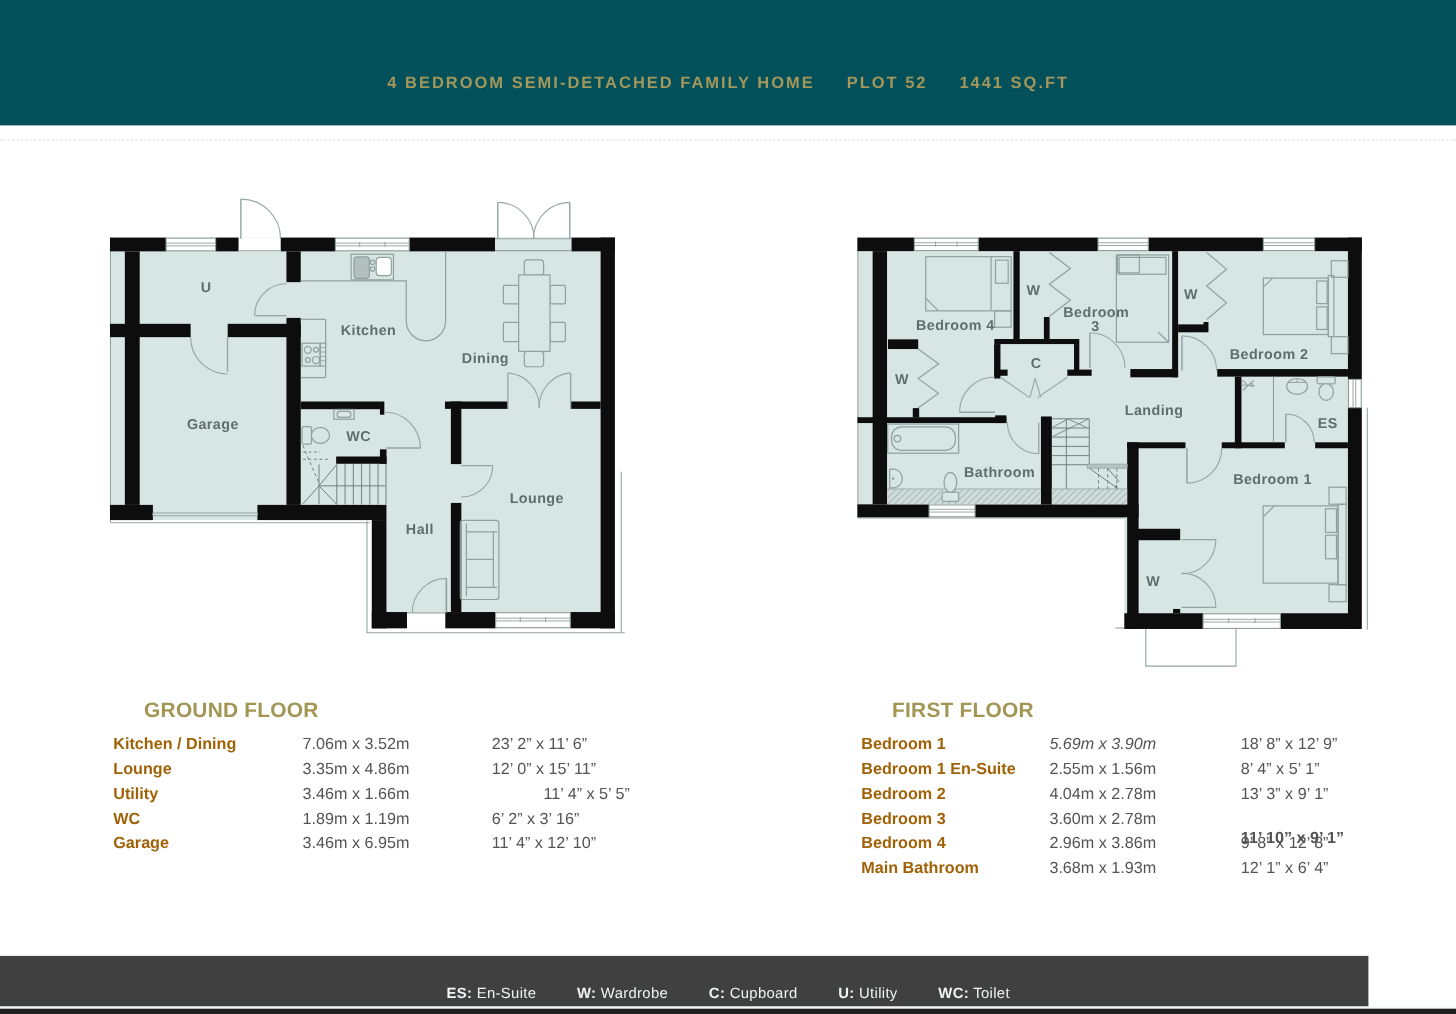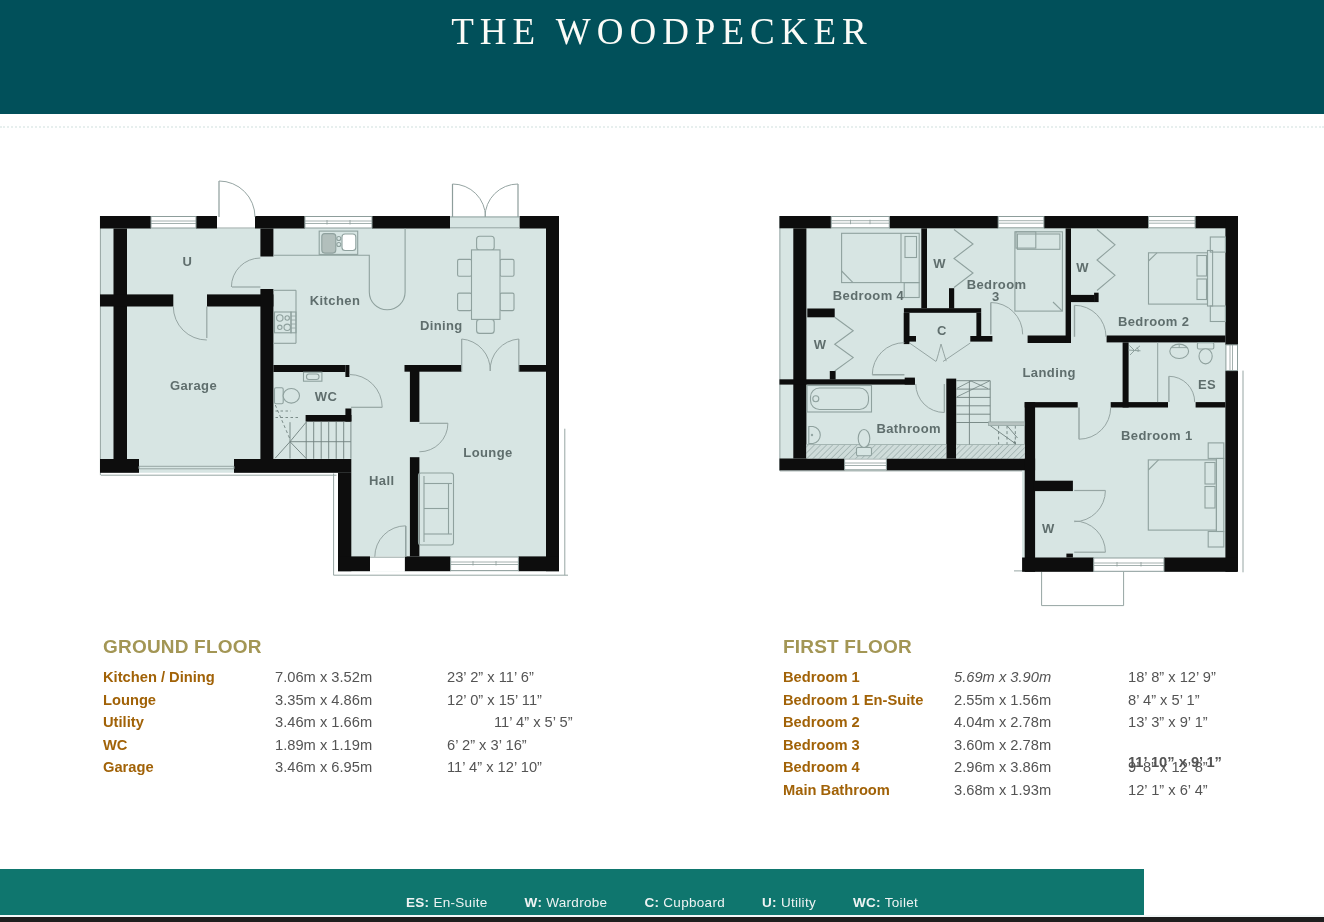--- a/index.html
+++ b/index.html
@@ -10,36 +10,36 @@
          font-family:"Liberation Serif", serif;font-size:37px;letter-spacing:6px;
          color:#fbfbf7;font-weight:400;}
   .subtitle{position:absolute;left:0;top:67px;width:1324px;text-align:center;
          font-size:15px;font-weight:bold;letter-spacing:1.8px;color:#a3975c;}
   .subtitle .gap{margin-left:29px;}
   .dotline{position:absolute;left:0;top:126px;width:1324px;border-top:2px dotted #e7efee;}
   .plansvg{position:absolute;left:0;top:0;}
   .tbl{position:absolute;font-size:14.7px;color:#545454;}
   .tbl .trow{position:absolute;white-space:nowrap;}
   .tbl b{color:#a16207;}
-  .ttitle{position:absolute;font-size:19px;font-weight:bold;letter-spacing:0.2px;color:#a39655;}
-  .footer{position:absolute;left:0;top:869px;width:1144px;height:46px;background:#0f766e;}
+  .ttitle{position:absolute;font-size:19px;font-weight:bold;letter-spacing:0.2px;color:#a39655;margin-left:28px;}
+  .footer{position:absolute;left:0;top:869px;width:1244px;height:46px;background:#404040;}
   .footer .ftxt{position:absolute;left:0;top:26px;width:1324px;text-align:center;
          font-size:13.5px;color:#eef3f3;letter-spacing:0.3px;}
   .footer .ftxt .g{margin-left:37px;}
   .fline{position:absolute;left:0;top:915px;width:1324px;height:2px;background:#f3f8f8;}
   .blackbar{position:absolute;left:0;top:917px;width:1324px;height:5px;background:#1e1e1e;}
 </style>
 </head>
 <body>
 <div class="page">
 
   <div class="header"></div>
 
-  <div class="title">THE WOODPECKER</div>
-
+
+  <div class="subtitle"><span>4 BEDROOM SEMI-DETACHED FAMILY HOME</span><span class="gap">PLOT 52</span><span class="gap">1441 SQ.FT</span></div>
 
   <div class="dotline"></div>
 
   <svg class="plansvg" width="1324" height="922" viewBox="0 0 1324 922">
     <defs>
       <pattern id="hatch" width="4.3" height="4.3" patternUnits="userSpaceOnUse" patternTransform="rotate(45)">
         <rect width="4.3" height="4.3" fill="#cfdcda"></rect>
         <line x1="0" y1="0" x2="0" y2="4.3" stroke="#8da19e" stroke-width="1.1"></line>
       </pattern>
     </defs>

